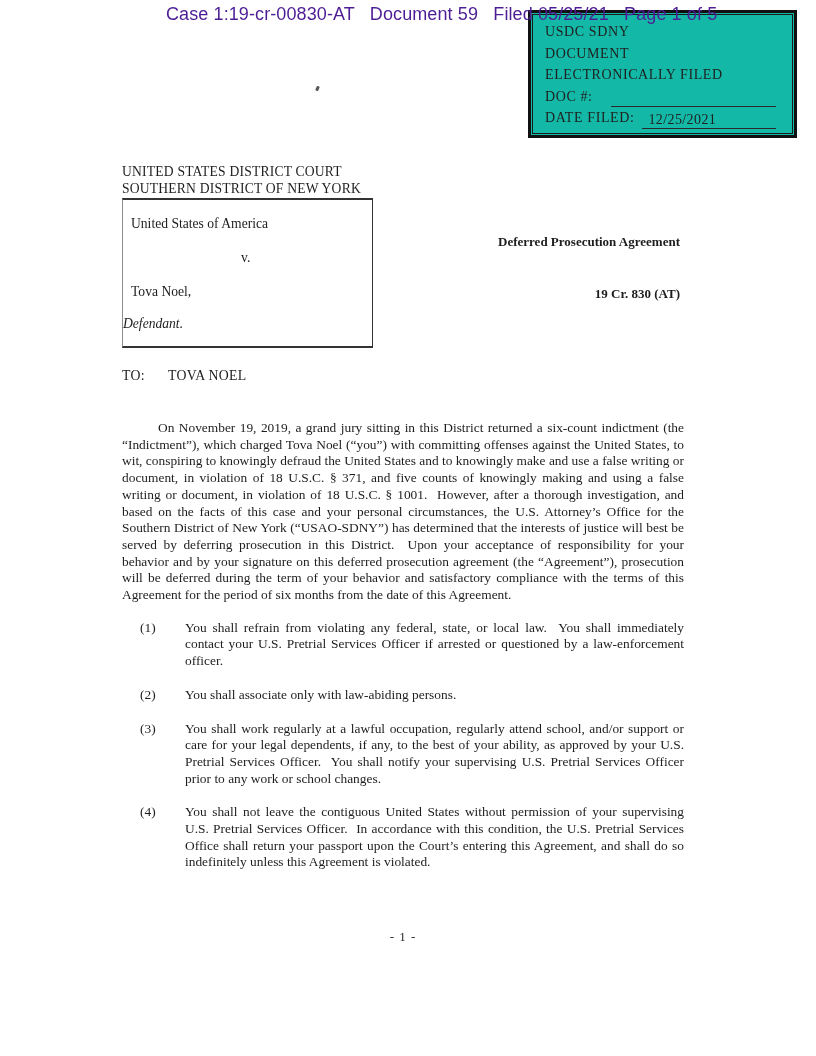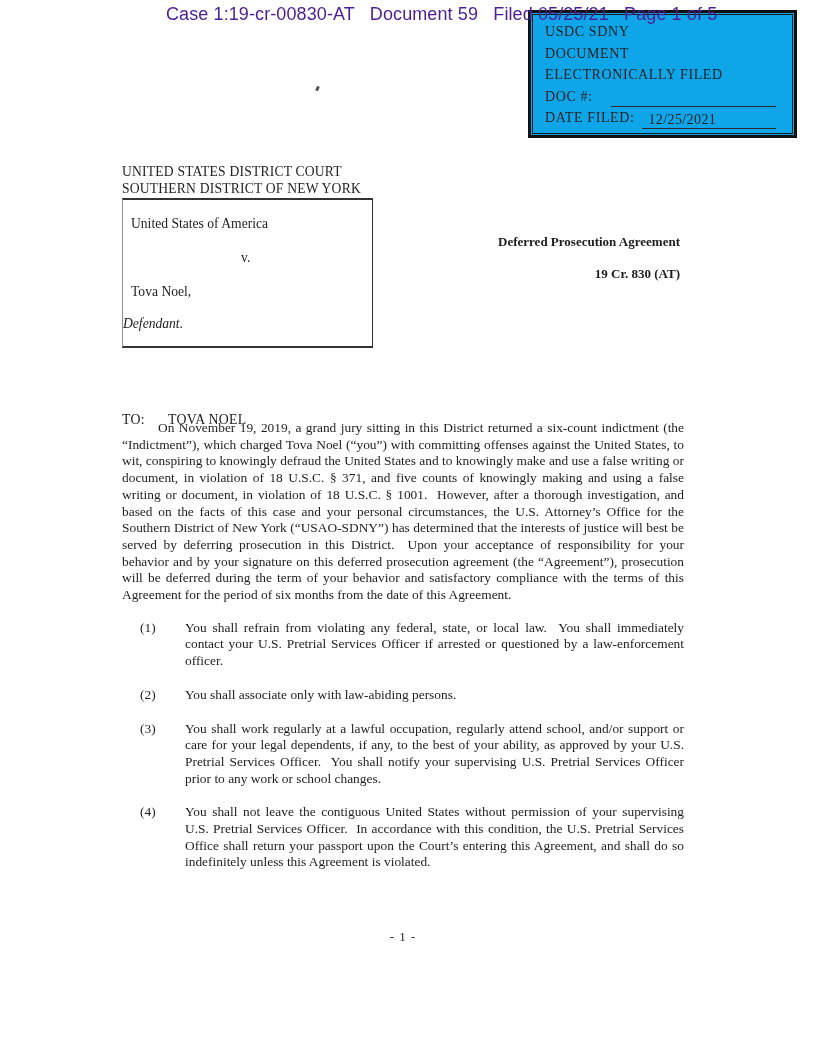--- a/index.html
+++ b/index.html
@@ -18,21 +18,21 @@
     position:absolute; left:166px; top:4px; z-index:10;
     font-family:"Liberation Sans","DejaVu Sans",sans-serif;
     font-size:18px; color:#4c1d95;
     white-space:pre; letter-spacing:0.1px;
   }
 
   
   .stamp {
     position:absolute; left:528px; top:10px; z-index:1;
     width:269px; height:128px;
-    border:3px solid #101010; background:#0ea5e9; padding:1px;
+    border:3px solid #101010; background:#14b8a6; padding:1px;
   }
   .stamp-inner {
     width:100%; height:100%;
     border:1px solid #1a1a1a;
     padding:6px 12px 4px 12px;
     font-size:14px; letter-spacing:0.6px; color:#1f1f1f;
   }
   .stamp-line { line-height:21.5px; white-space:pre; }
   .stamp-row { display:flex; align-items:flex-end; line-height:21.5px; }
   .stamp-fill {
@@ -59,28 +59,28 @@
   .caption-box .plaintiff { margin:17px 0 8px 8px; line-height:14px; }
   .caption-box .versus    { margin:20px 0 0 118px; line-height:14px; }
   .caption-box .defendant-name { margin:20px 0 0 8px; line-height:14px; }
   .caption-box .defendant-label{ margin:18px 6px 8px 0; line-height:14px; text-align:left; font-style:italic; }
 
   
   .right-title {
     position:absolute; right:136px; top:234px;
     text-align:right; font-weight:bold; font-size:13px;
   }
-  .right-title .case-number { margin-top:16px; }
+  .right-title .case-number { margin-top:36px; }
 
   
   .addressee {
     position:absolute; left:122px; top:368px;
     font-size:13.8px; letter-spacing:0.3px;
   }
-  .addressee .to-label { display:inline-block; width:46px;margin-top:44px; }
+  .addressee .to-label { display:inline-block; width:46px; }
 
   
   .body-text {
     position:absolute; left:122px; top:420px; width:562px;
     font-size:13.4px; line-height:16.7px;
     text-align:justify;
   }
   .body-text p {
     text-indent:36px; white-space:pre-wrap;
   }

